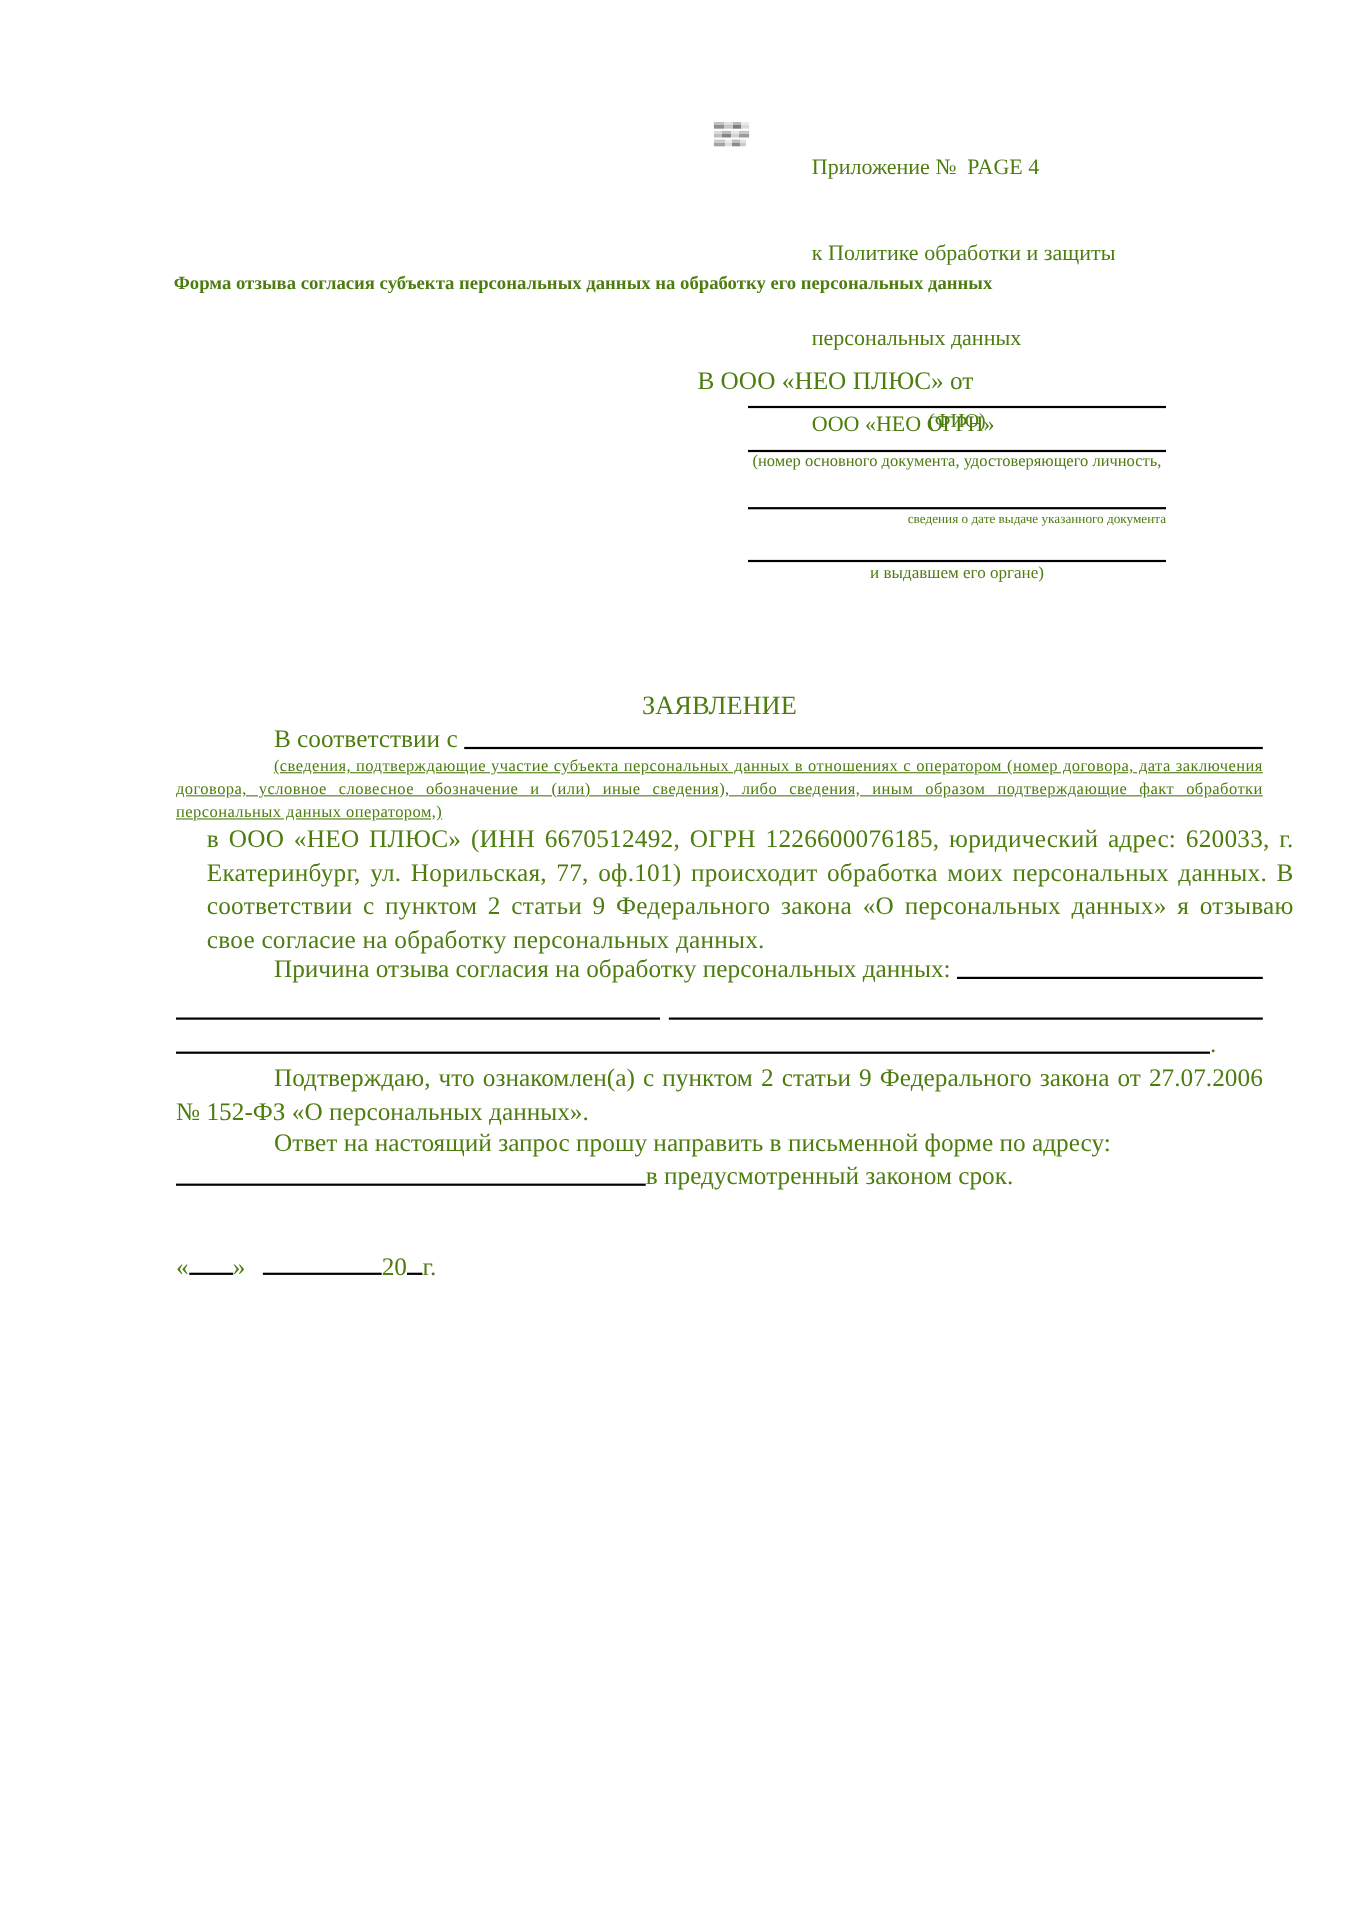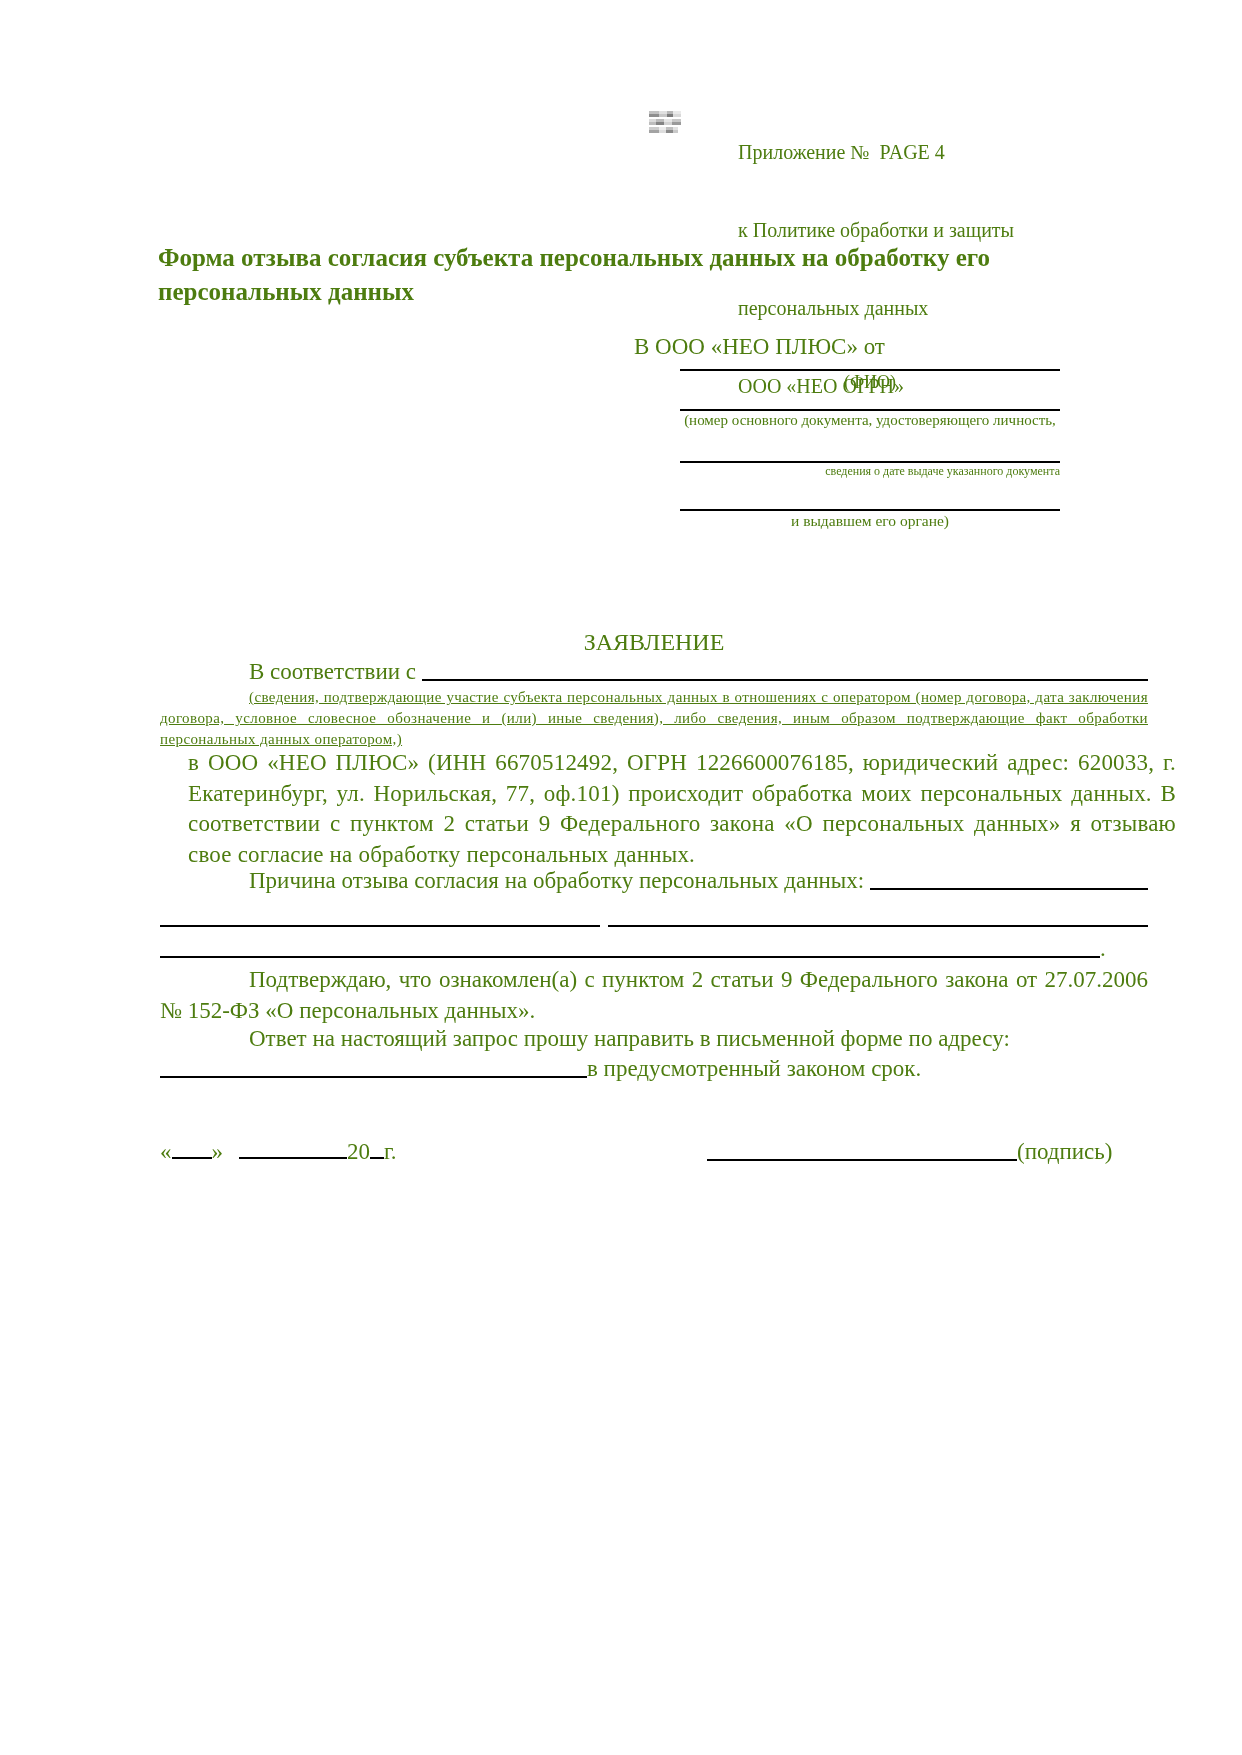--- a/index.html
+++ b/index.html
@@ -19,21 +19,21 @@
       linear-gradient(180deg, rgba(255,255,255,.45) 46%, rgba(0,0,0,0) 46%),
       linear-gradient(90deg,#8f8f8f 0 30%,#c6c6c6 30% 55%,#7c7c7c 55% 76%,#d9d9d9 76% 100%);}
   .glitch .g-row:nth-child(2){background:
       linear-gradient(180deg, rgba(255,255,255,.45) 50%, rgba(0,0,0,0) 50%),
       linear-gradient(90deg,#bdbdbd 0 22%,#848484 22% 48%,#d2d2d2 48% 72%,#9a9a9a 72% 100%);}
   .glitch .g-row:nth-child(3){width:29px;background:
       linear-gradient(180deg, rgba(255,255,255,.45) 44%, rgba(0,0,0,0) 44%),
       linear-gradient(90deg,#a3a3a3 0 35%,#dddddd 35% 58%,#8a8a8a 58% 82%,#c9c9c9 82% 100%);}
 
   .title{position:absolute;left:158px;top:241px;width:920px;
-    font-size:25px;font-weight:bold;line-height:33.5px;}
+    font-size:17px;font-weight:bold;line-height:33.5px;}
 
   .to-line{position:absolute;left:634px;top:334px;font-size:23px;}
 
   .blank{border-top:2.5px solid #000;}
   .addr-rule{position:absolute;left:680px;width:380px;}
   .addr-cap{position:absolute;left:680px;width:380px;text-align:center;}
   .r1{top:369px;} .c1{top:372px;font-size:18px;}
   .r2{top:409px;} .c2{top:412px;font-size:15px;white-space:nowrap;}
   .r3{top:461px;} .c3{top:464px;font-size:12px;white-space:nowrap;text-align:right;}
   .r4{top:509px;} .c4{top:512px;font-size:15.5px;white-space:nowrap;}
@@ -139,19 +139,15 @@
     <span class="indent"></span><span>Ответ на настоящий запрос прошу направить в письменной форме по адресу:</span>
   </div>
 
   <div class="reply2">
     <span class="rule"></span>
       <span>в предусмотренный законом срок.</span>
   </div>
 
   <div class="datesig">
     <span>«</span><span class="u u-day"></span><span>»</span><span class="u u-month"></span><span>20</span><span class="u u-year"></span><span>г.</span>
-    <span class="sig">
-      <span class="rule"></span>
-        <span>(подпись)</span>
-    </span>
   </div>
 
 </div>
 
 </body></html>

